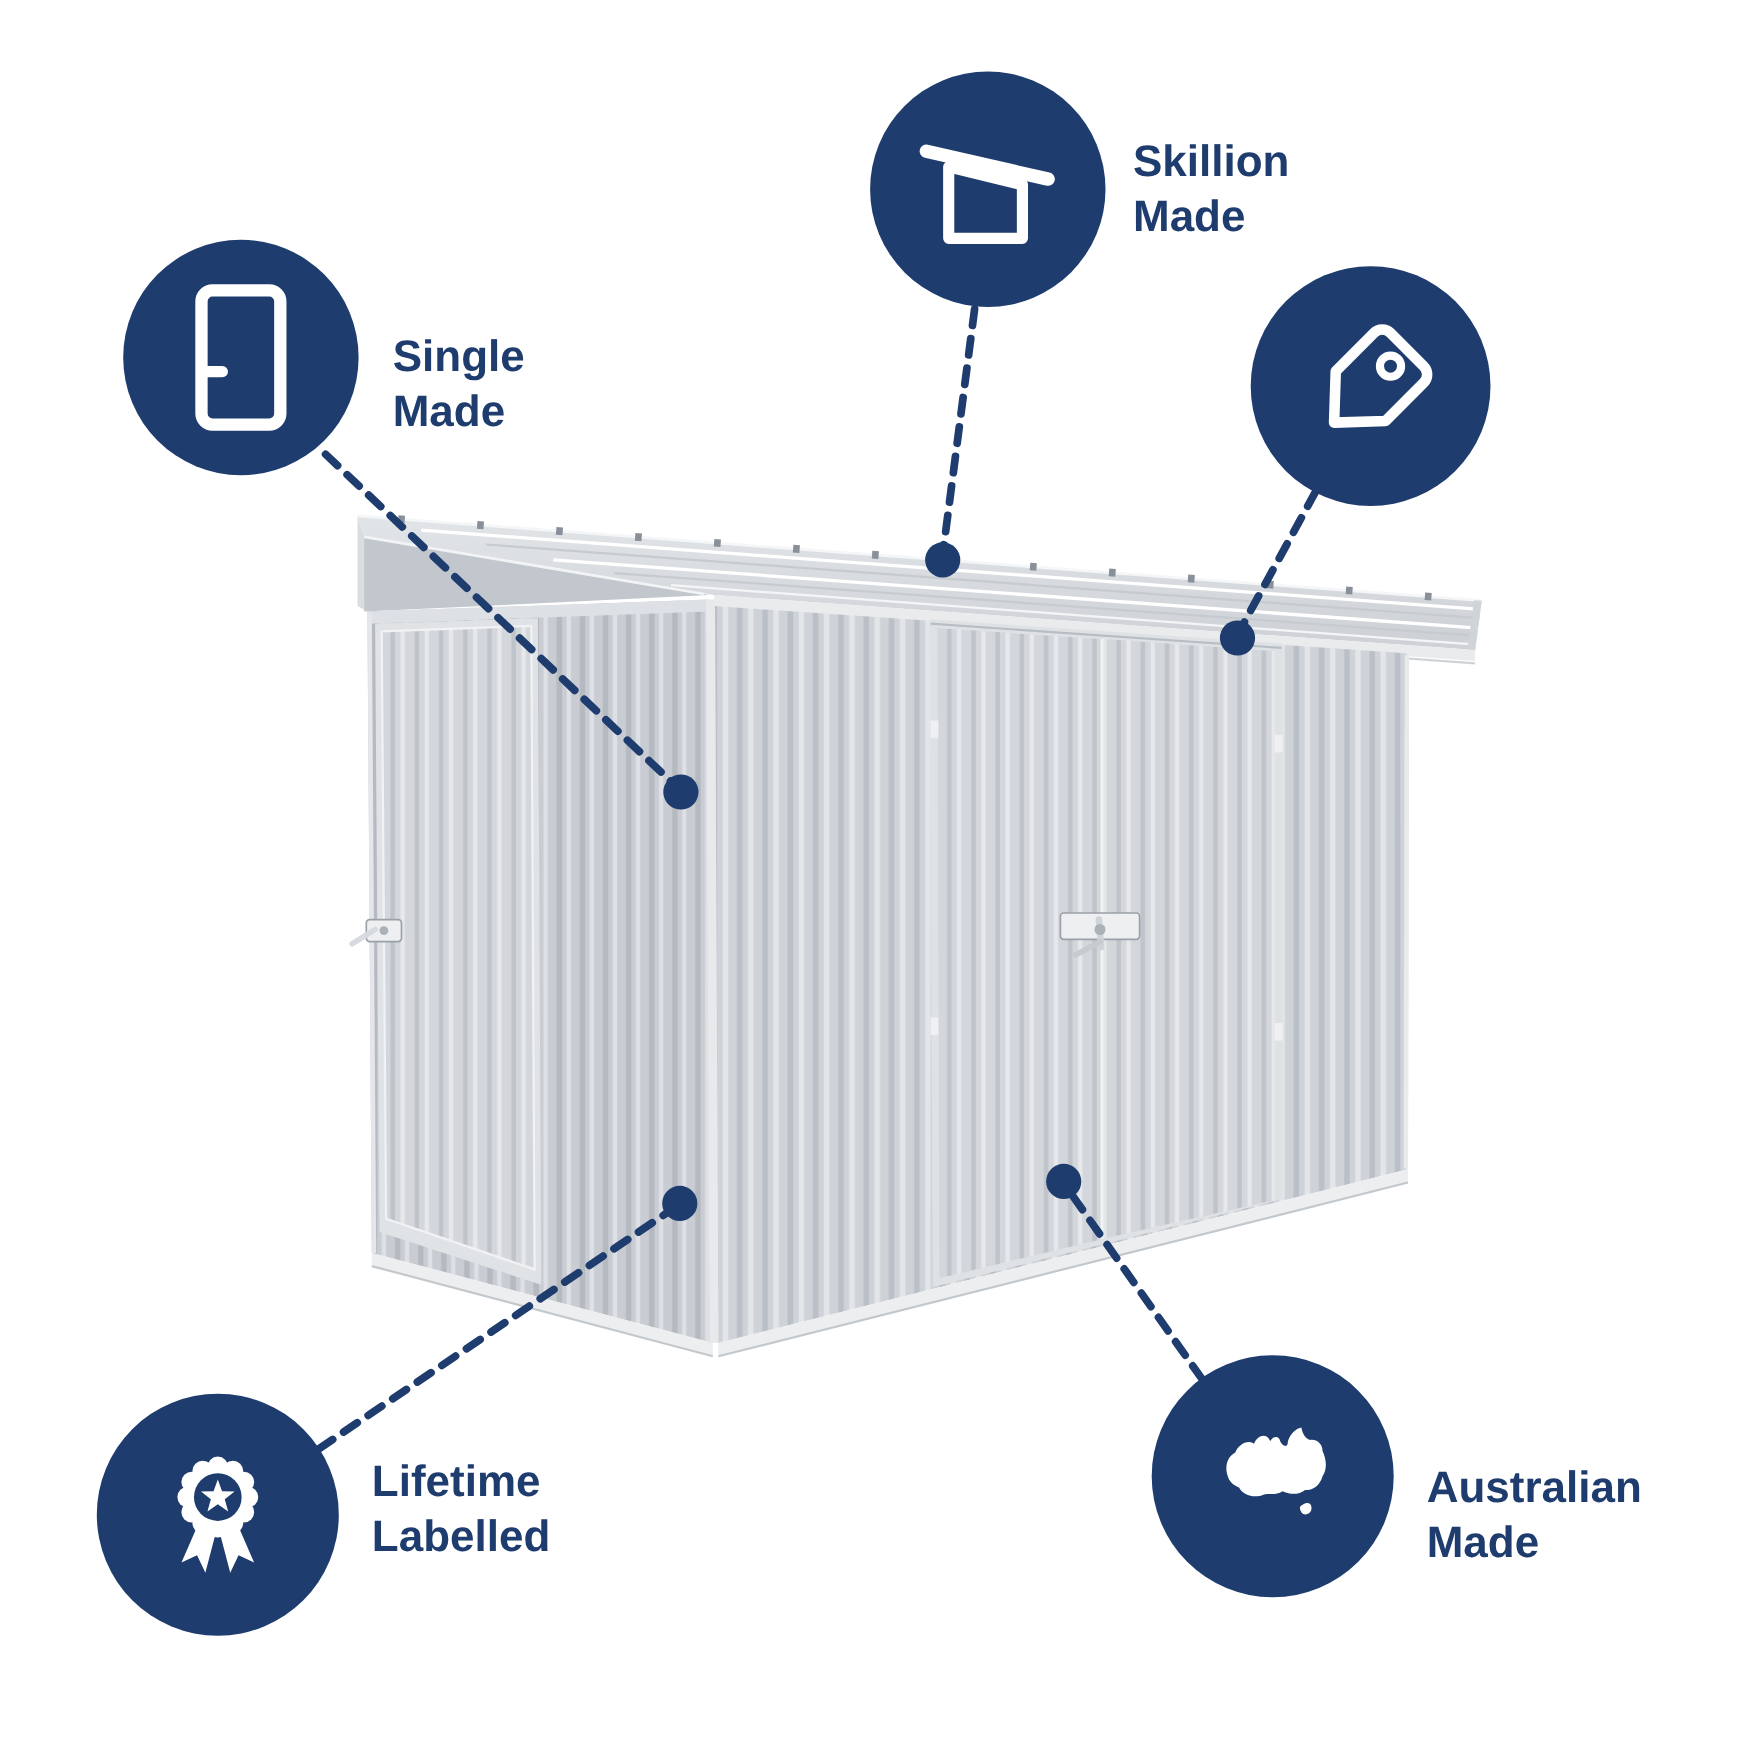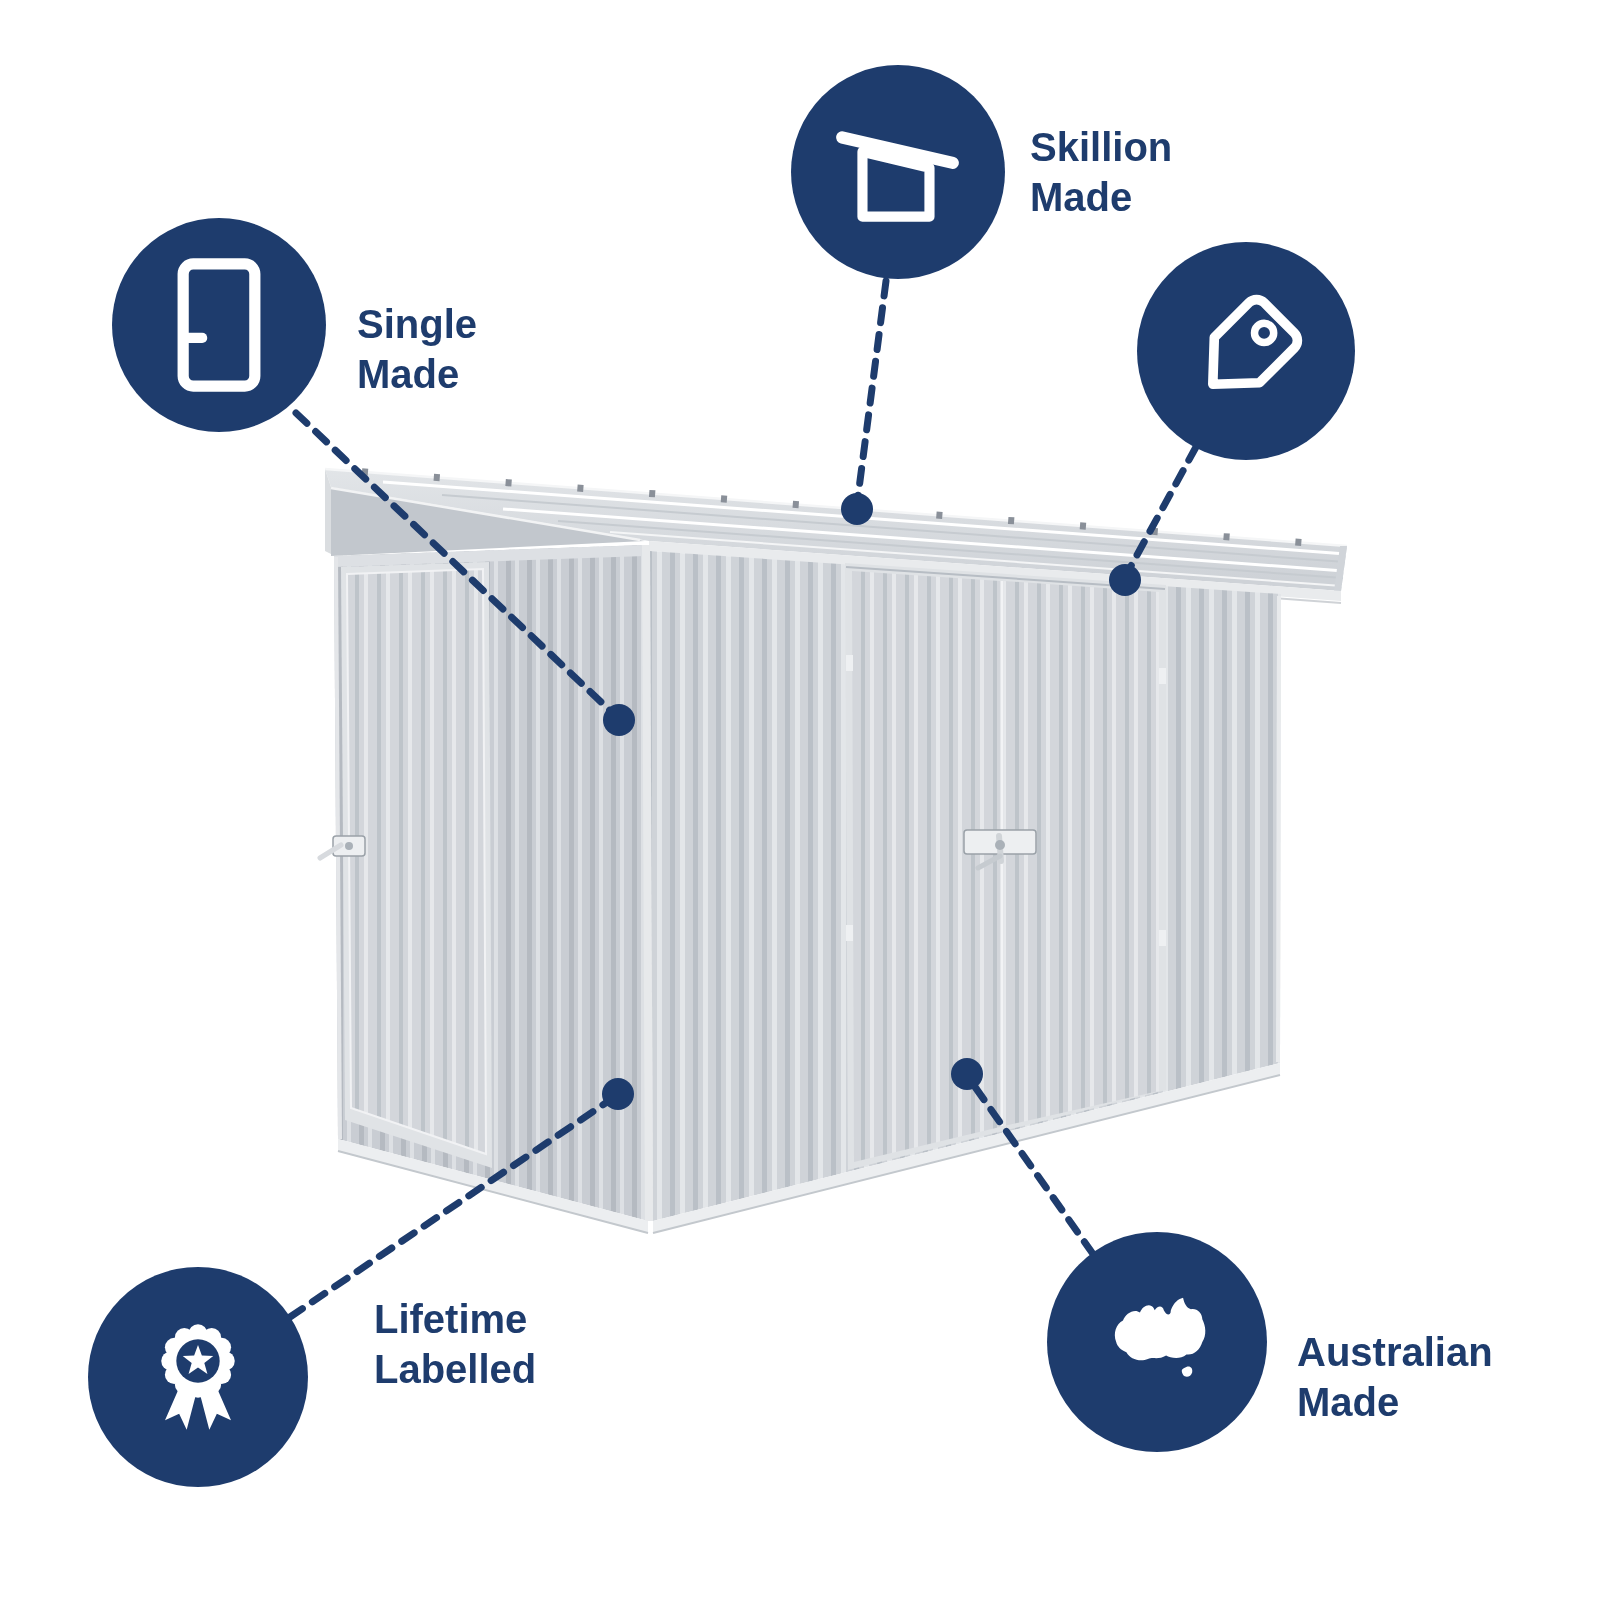--- a/index.html
+++ b/index.html
@@ -175,21 +175,21 @@
         <circle cx="55.5" cy="32.9" r="10"></circle>
           <circle cx="70" cy="29" r="10"></circle>
         <circle cx="84.5" cy="32.9" r="10"></circle>
           <circle cx="95.1" cy="43.5" r="10"></circle>
         <circle cx="70" cy="58" r="31"></circle>
       </g>
       <circle cx="70" cy="58" r="23" fill="#1e3c6d"></circle>
       <path fill="#ffffff" d="M70,41 L74.1,52.3 L86.2,52.7 L76.7,60.2 L80,71.8 L70,65 L60,71.8 L63.3,60.2 L53.8,52.7 L65.9,52.3 Z"></path>
     </svg>
   </div>
-  <div class="feature-label" style="left:338px;top:1294px;margin-left:36px;">
+  <div class="feature-label" style="left:338px;top:1322px;">
     <span>Lifetime</span>
     <span>Labelled</span>
   </div>
 
   <div class="badge" style="left:1047px;top:1232px;width:220px;height:220px;">
     <svg width="136" height="114" viewBox="0 0 120 100">
       <path fill="#ffffff" d="M24,50 C21,42 24,34 30,31 C32,25 40,20 45,24 C47,18 54,15 57,20 L58,22 C60,18 65,17 66,22 C68,26 71,27 72,24 C72,20 76,14 80,12 L83,11 C84,16 86,20 90,21 C95,20 100,24 100,30 C103,36 104,44 100,50 C98,57 92,62 86,61 C80,66 72,64 68,62 C62,66 56,63 52,65 C45,68 36,65 33,59 C28,57 25,54 24,50 Z"></path>
       <path fill="#ffffff" d="M84,73 C88,70 92,72 91,77 C90,81 85,82 83,79 C81,75 82,74 84,73 Z"></path>
     </svg>
   </div>

